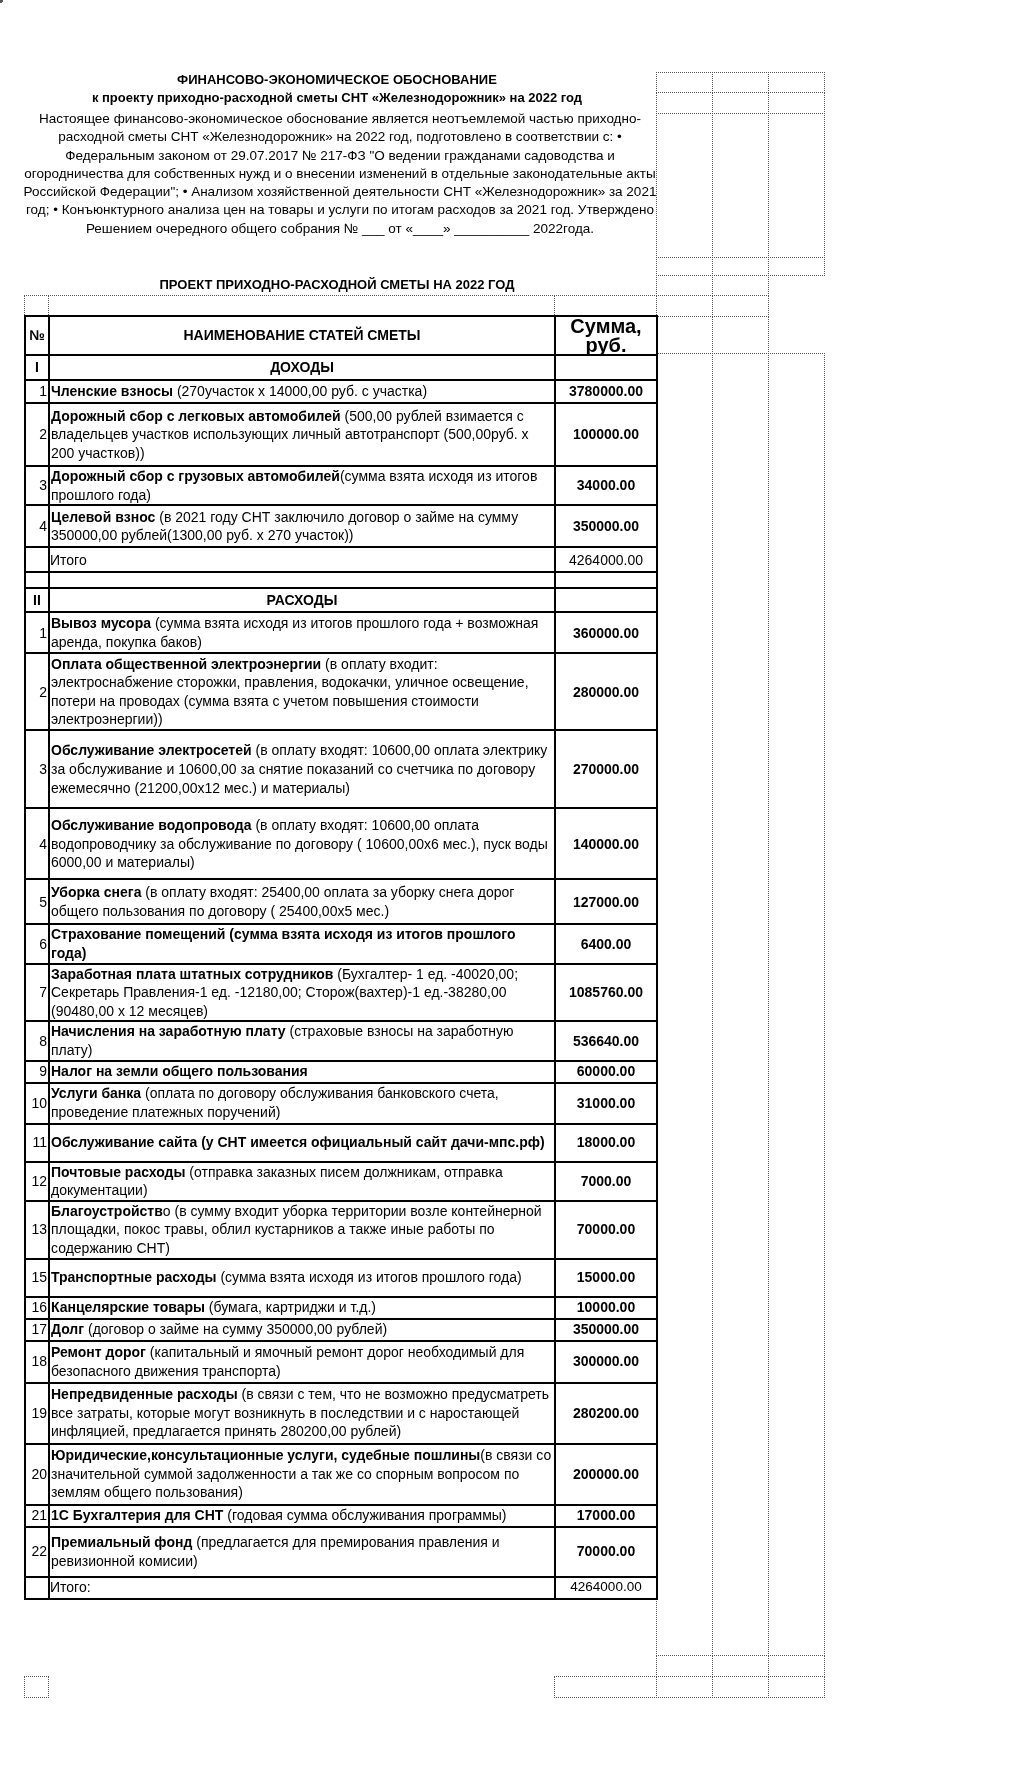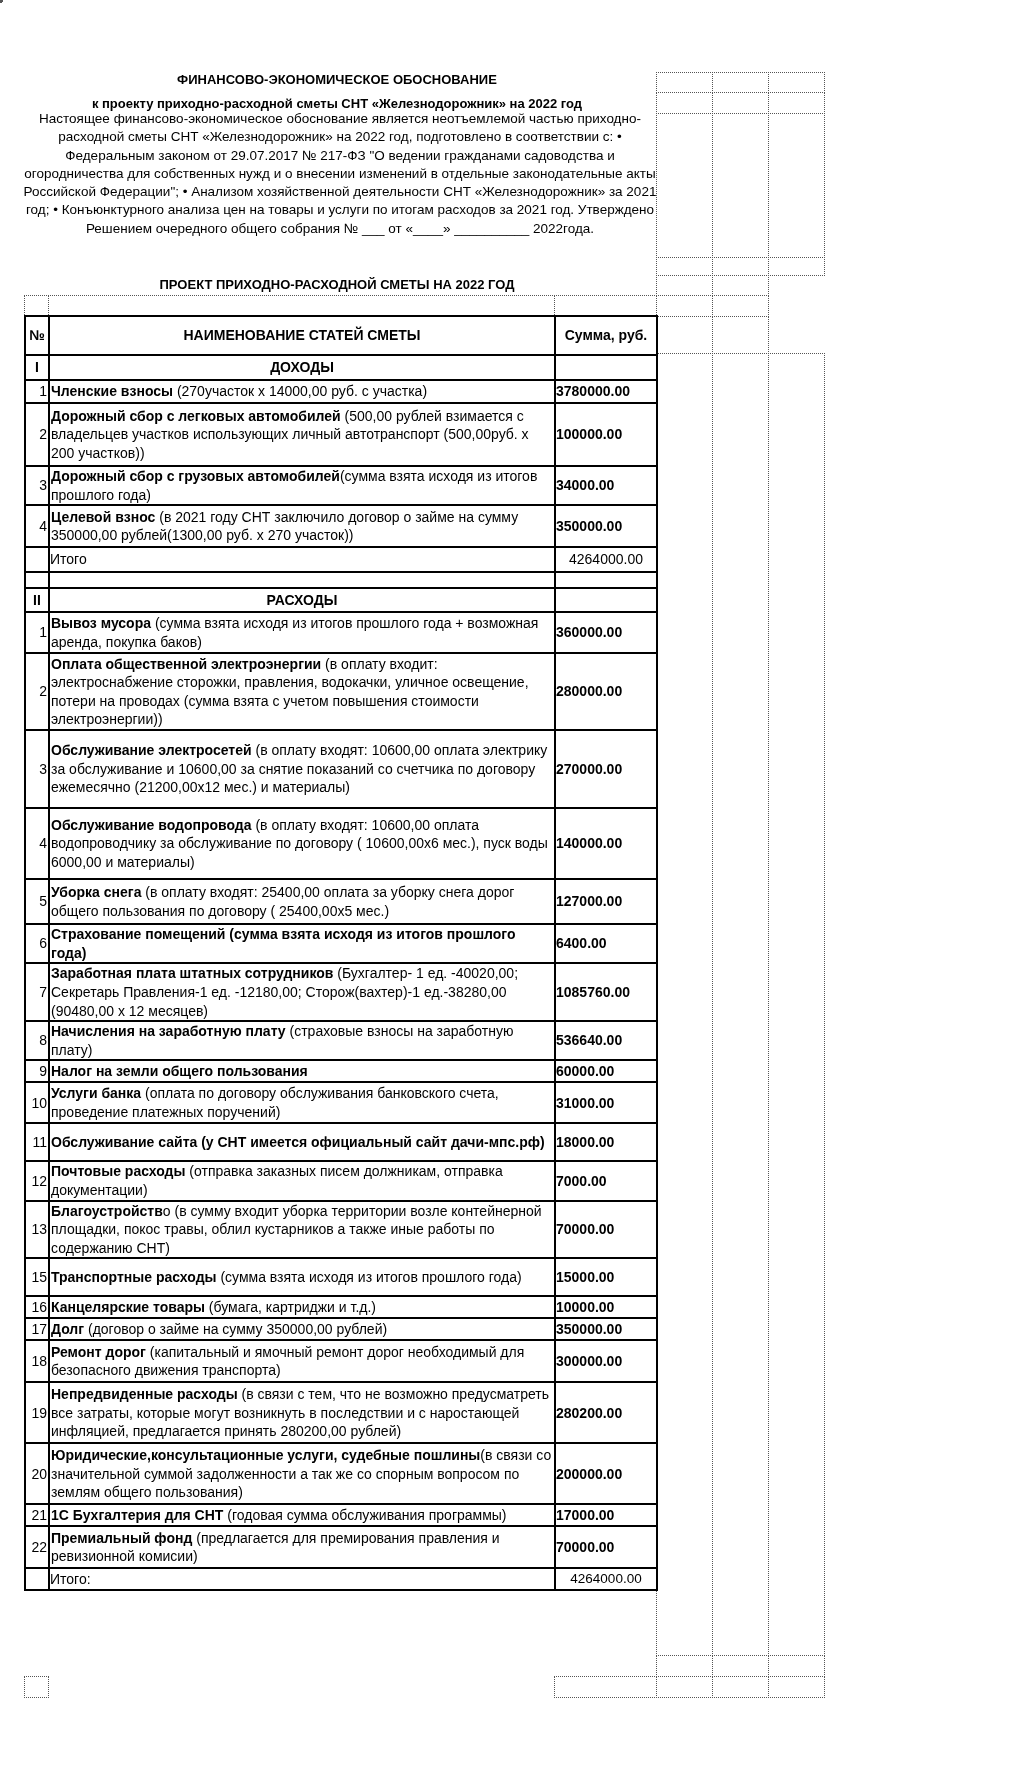--- a/index.html
+++ b/index.html
@@ -1,34 +1,34 @@
 <!DOCTYPE html>
 <html><head>
 <meta charset="utf-8">
 <style>
   html,body{margin:0;padding:0;background:#fff;}
   body{width:1024px;height:1788px;position:relative;overflow:hidden;
        font-family:"Liberation Sans",sans-serif;color:#000;}
   .abs{position:absolute;}
   .hdr{left:22px;width:630px;text-align:center;}
   .t1{top:72px;font-weight:bold;font-size:13px;letter-spacing:0;}
-  .t2{top:96px;font-weight:bold;font-size:13px;}
+  .t2{top:90px;font-weight:bold;font-size:13px;}
   .t3{top:110px;font-size:13.5px;line-height:18.3px;left:20px;width:640px;}
   .t4{top:277px;font-weight:bold;font-size:13px;}
   
   .dc{position:absolute;border:1px dotted #555;box-sizing:border-box;}
   
   table.main{position:absolute;left:24px;top:315px;border-collapse:collapse;
              width:632px;table-layout:fixed;}
   table.main td{border:2px solid #000;padding:0 0;vertical-align:middle;
                 font-size:14px;line-height:18.6px;}
   col.c1{width:24px;} col.c2{width:506px;} col.c3{width:102px;}
   td.num{text-align:right;padding-right:1px !important;font-size:14px;}
   td.name{padding-left:1px !important;}
-  td.sum{text-align:left;font-weight:bold;font-size:13.5px;}
+  td.sum{text-align:center;font-weight:bold;font-size:13.5px;}
   td.hcell{font-weight:bold;text-align:center;font-size:14.5px;}
   td.sec{font-weight:bold;text-align:center;font-size:18px;}
   td.tot{font-weight:normal;font-size:18px;}
   td.totsum{font-weight:normal;text-align:center;font-size:18px;}
   b{font-weight:bold;}
 </style>
 </head>
 <body>
 
 <div class="abs hdr t1">ФИНАНСОВО-ЭКОНОМИЧЕСКОЕ ОБОСНОВАНИЕ</div>
@@ -74,21 +74,21 @@
 <table class="main">
   <colgroup>
       <col class="c1">
       <col class="c2">
       <col class="c3">
     </colgroup>
   <tbody id="tbody">
     <tr style="height:39px">
       <td class="hcell">№</td>
       <td class="hcell">НАИМЕНОВАНИЕ СТАТЕЙ СМЕТЫ</td>
-      <td class="hcell" style="font-size:14px">Сумма, руб.</td>
+      <td class="hcell" style="font-size:20px">Сумма, руб.</td>
     </tr>
     <tr style="height:25px">
       <td class="hcell">I</td>
       <td class="sec">ДОХОДЫ</td>
       <td></td>
     </tr>
   <tr style="height: 23px;">
         <td class="num">1</td>
         <td class="name"><b>Членские взносы</b><span> (270участок х 14000,00 руб. с участка)</span></td>
         <td class="sum">3780000.00</td>
@@ -216,21 +216,21 @@
       <tr style="height: 61px;">
         <td class="num">20</td>
         <td class="name"><b>Юридические,консультационные услуги, судебные пошлины</b><span>(в связи со значительной суммой задолженности а так же со спорным вопросом по землям общего пользования)</span></td>
         <td class="sum">200000.00</td>
       </tr>
       <tr style="height: 22px; margin-left: 23px;">
         <td class="num">21</td>
         <td class="name"><b>1С Бухгалтерия для СНТ</b><span> (годовая сумма обслуживания программы)</span></td>
         <td class="sum">17000.00</td>
       </tr>
-      <tr style="height: 42px;">
+      <tr style="height: 50px;">
         <td class="num">22</td>
         <td class="name"><b>Премиальный фонд</b><span> (предлагается для премирования правления и ревизионной комисии)</span></td>
         <td class="sum">70000.00</td>
       </tr>
       <tr style="height: 22px;">
         <td></td>
         <td class="tot" style="font-size:14px">Итого:</td>
         <td class="totsum" style="font-size:13.5px">4264000.00</td>
       </tr>
     </tbody>

